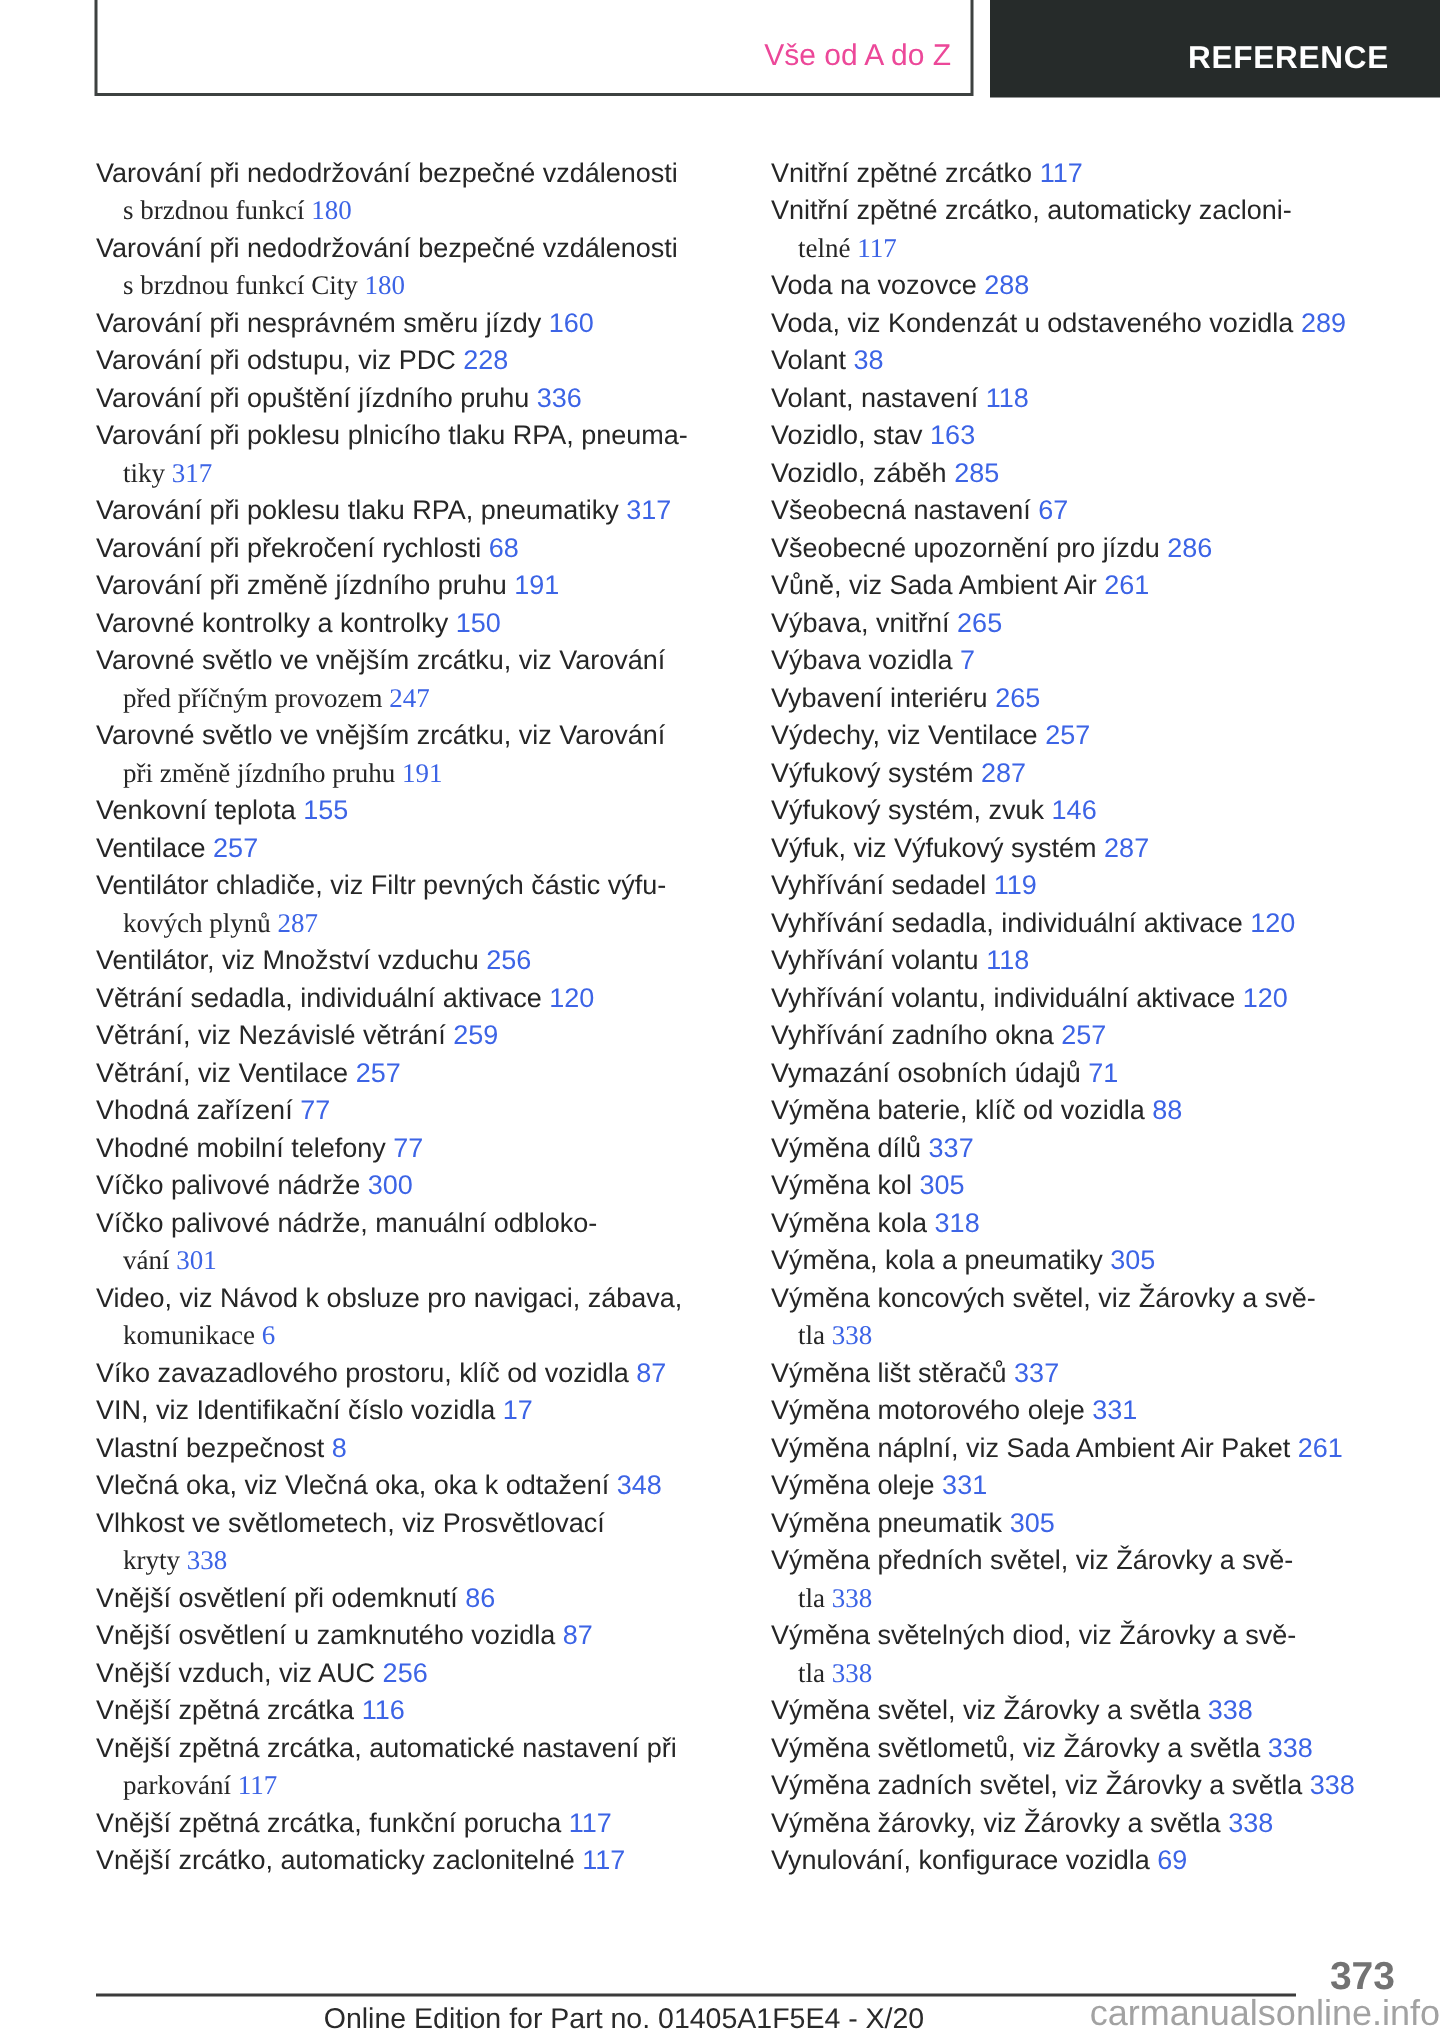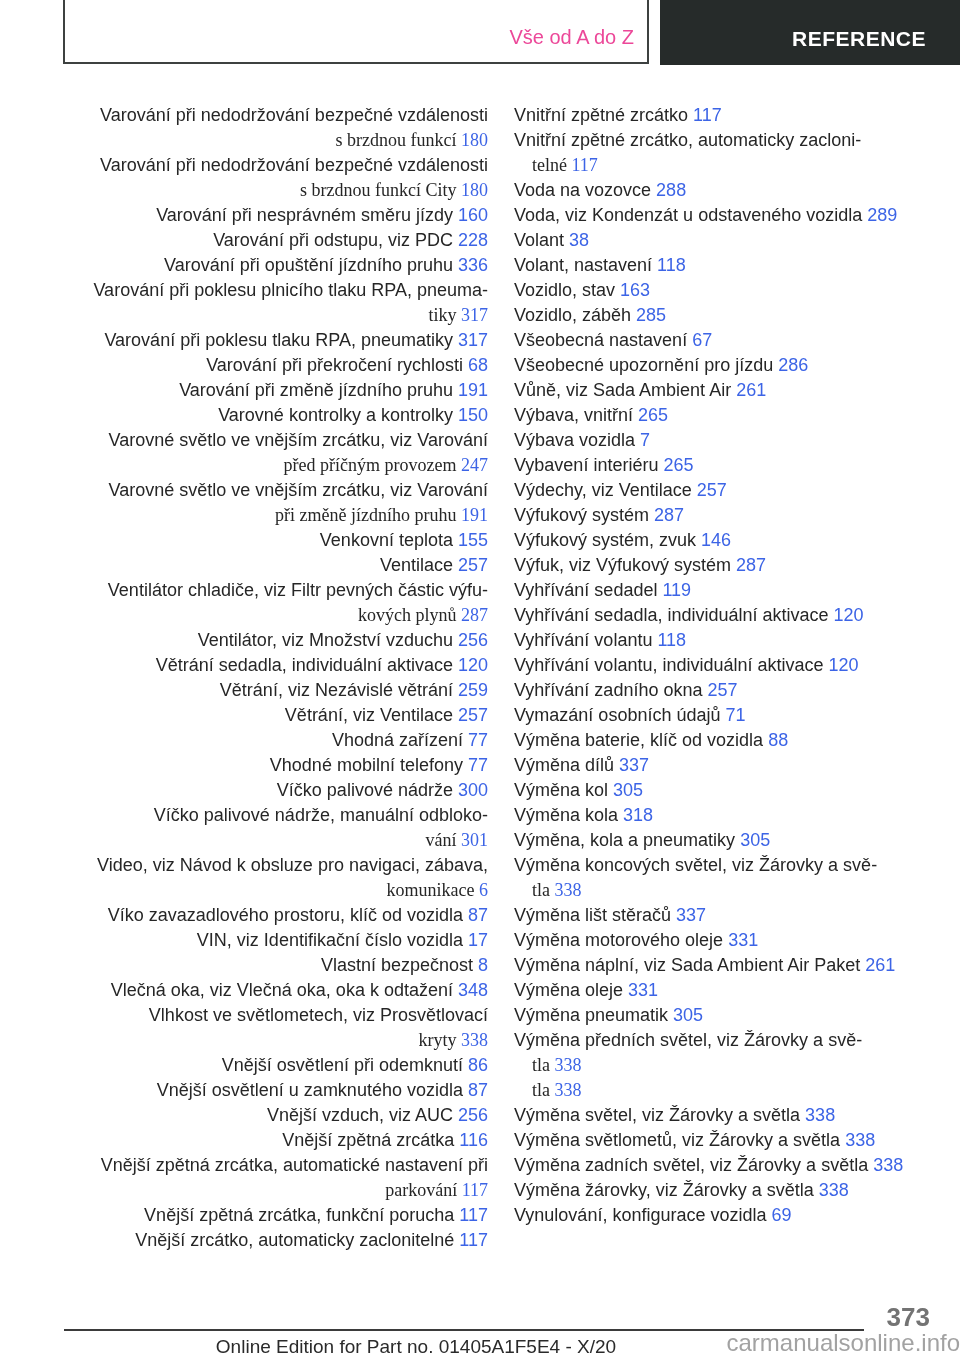--- a/index.html
+++ b/index.html
@@ -19,21 +19,21 @@
   .ref-box{
     position:absolute;left:660px;top:-16px;width:300px;height:81px;
     background:#262b2a;
   }
   .ref-label{
     position:absolute;right:34px;bottom:14px;
     color:#ffffff;font-weight:bold;font-size:21px;letter-spacing:.5px;white-space:nowrap;
   }
   
   .col{position:absolute;top:103px;width:424px;}
-  .col-left{left:64px;text-align:right;}
+  .col-left{left:64px;}
   .col-right{left:514px;}
   .entry .line{
     font-size:18px;line-height:25px;color:#262626;white-space:nowrap;
   }
   .entry .cont{padding-left:18px;font-family:Liberation Serif, serif;}
   .pg{color:#3c64e6;cursor:pointer;}
   
   .page-num{
     position:absolute;top:1302px;right:30px;
     font-size:26px;font-weight:bold;color:#737373;
@@ -286,20 +286,21 @@
       <div class="line">Výměna oleje <span class="pg">331</span></div>
     </div>
     <div class="entry">
       <div class="line">Výměna pneumatik <span class="pg">305</span></div>
     </div>
     <div class="entry">
       <div class="line">Výměna předních světel, viz Žárovky a svě-</div>
       <div class="line cont">tla <span class="pg">338</span></div>
     </div>
     <div class="entry">
+      <div class="line">Výměna světelných diod, viz Žárovky a svě-</div>
       <div class="line cont">tla <span class="pg">338</span></div>
     </div>
     <div class="entry">
       <div class="line">Výměna světel, viz Žárovky a světla <span class="pg">338</span></div>
     </div>
     <div class="entry">
       <div class="line">Výměna světlometů, viz Žárovky a světla <span class="pg">338</span></div>
     </div>
     <div class="entry">
       <div class="line">Výměna zadních světel, viz Žárovky a světla <span class="pg">338</span></div>

